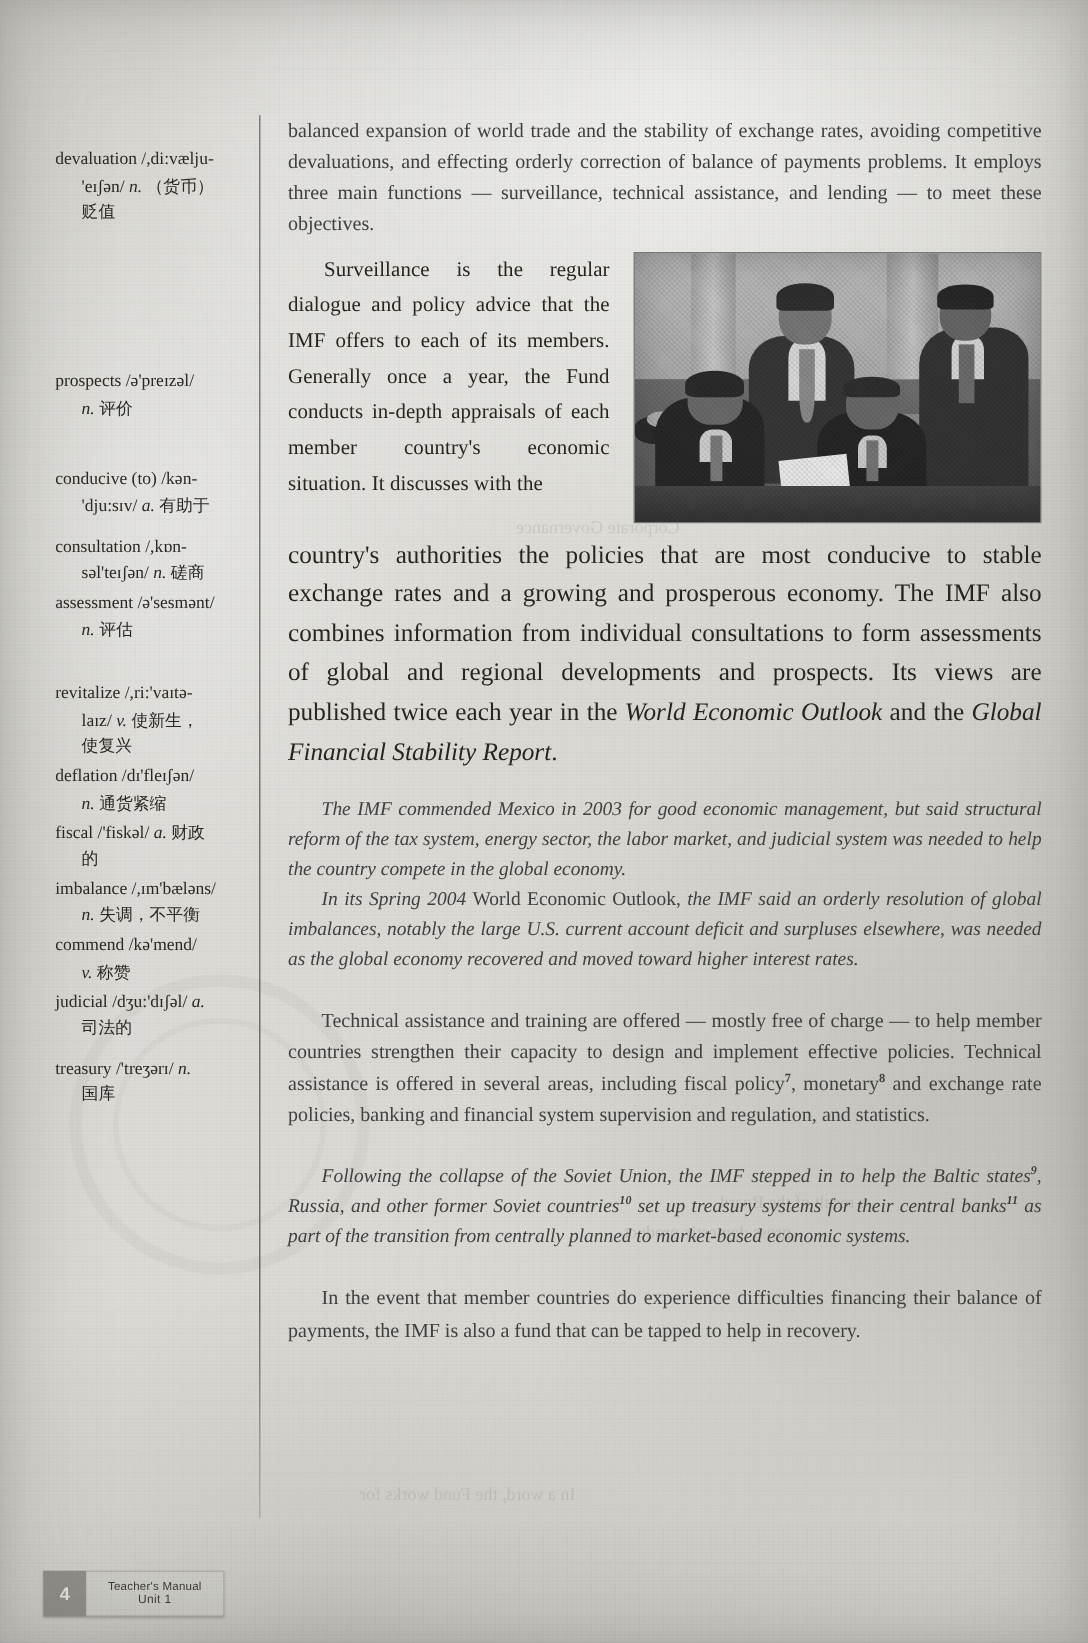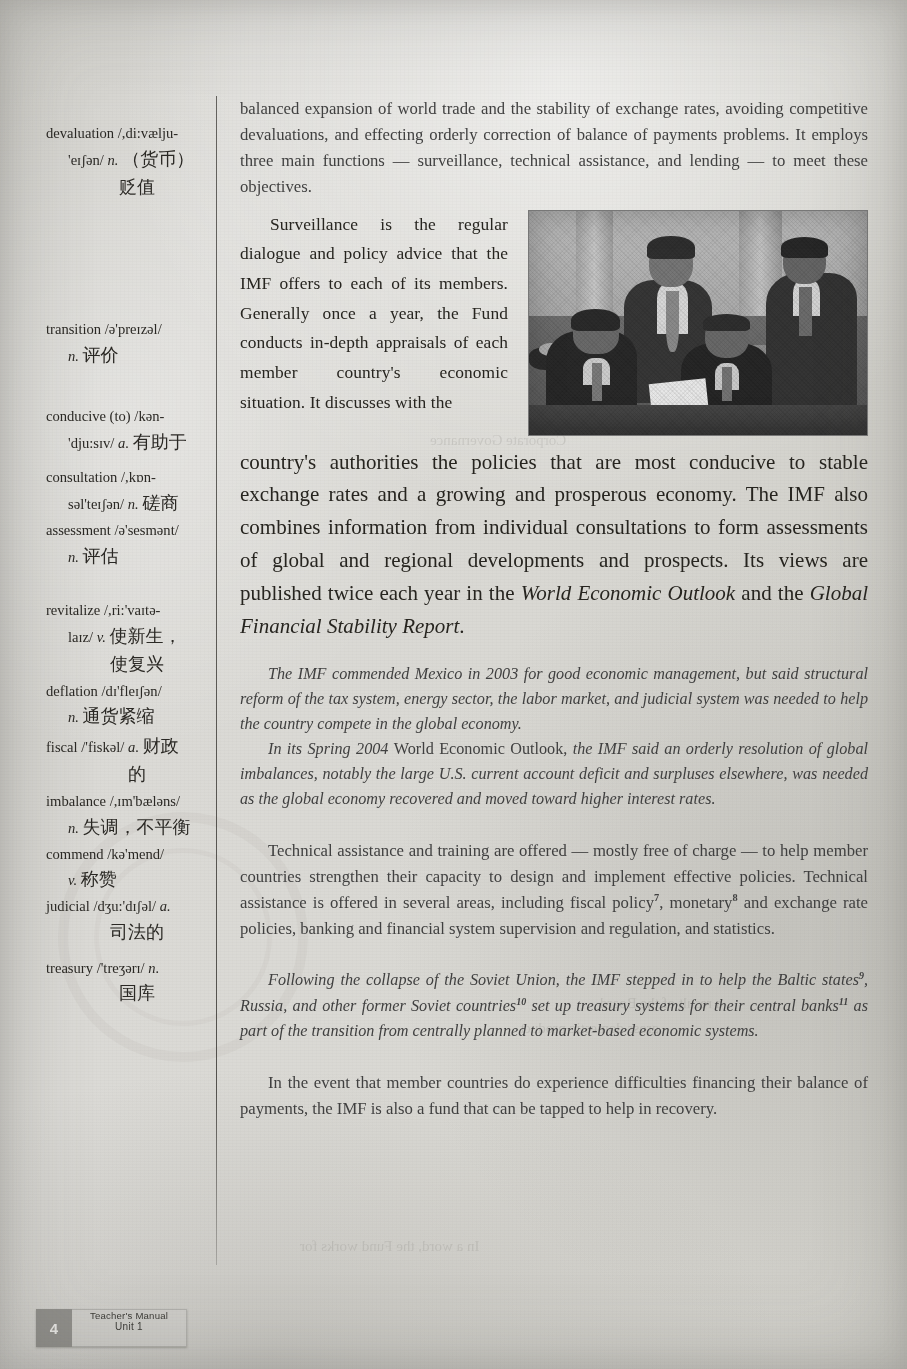--- a/index.html
+++ b/index.html
@@ -101,21 +101,21 @@
     color: #2a2824;
   }
   .gloss-entry { margin-bottom: 2px; text-indent: 0; }
   .gloss-entry .cont { display: block; padding-left: 22px; }
   .gloss-gap-a { height: 116px; }
   .gloss-gap-b { height: 28px; }
   .gloss-gap-c { height: 34px; }
   .gloss-gap-d { height: 9px; }
   .ipa { font-style: normal; }
   .pos { font-style: italic; }
-  .cn { font-family: "DejaVu Sans", "Liberation Sans", sans-serif; font-size: 18px; text-align: center; }
+  .cn { font-family: "DejaVu Sans", "Liberation Sans", sans-serif; font-size: 14px; }
 
   .body-col {
     position: absolute;
     left: 240px;
     top: 96px;
     width: 628px;
   }
   p.para {
     margin: 0;
     font-size: 16.7px;
@@ -247,20 +247,21 @@
     justify-content: center;
   }
   .footer-label {
     width: 114px;
     background: #cdccc8;
     color: #3b3a36;
     font-family: "Liberation Sans", sans-serif;
     display: flex;
     flex-direction: column;
     align-items: center;
+    justify-content: center;
     line-height: 1.15;
     border: 1px solid rgba(90,88,82,0.25);
     border-left: none;
   }
   .footer-manual { font-size: 9.6px; letter-spacing: 0.2px; }
   .footer-unit { font-size: 10px; font-weight: normal; letter-spacing: 0.3px; }
 </style>
 </head>
 <body>
 
@@ -285,21 +286,21 @@
         <span class="ipa">'eɪʃən/</span>
         <span class="pos">n.</span>
         <span class="cn">（货币）</span>
       </span>
       <span class="cont cn">贬值</span>
     </div>
 
     <div class="gloss-gap-a"></div>
 
     <div class="gloss-entry">
-      <span>transition</span>
+      <span>prospects</span>
       <span class="ipa">/ə'preɪzəl/</span>
       <span class="cont">
         <span class="pos">n.</span>
         <span class="cn">评价</span>
       </span>
     </div>
 
     <div class="gloss-gap-c"></div>
 
     <div class="gloss-entry">

